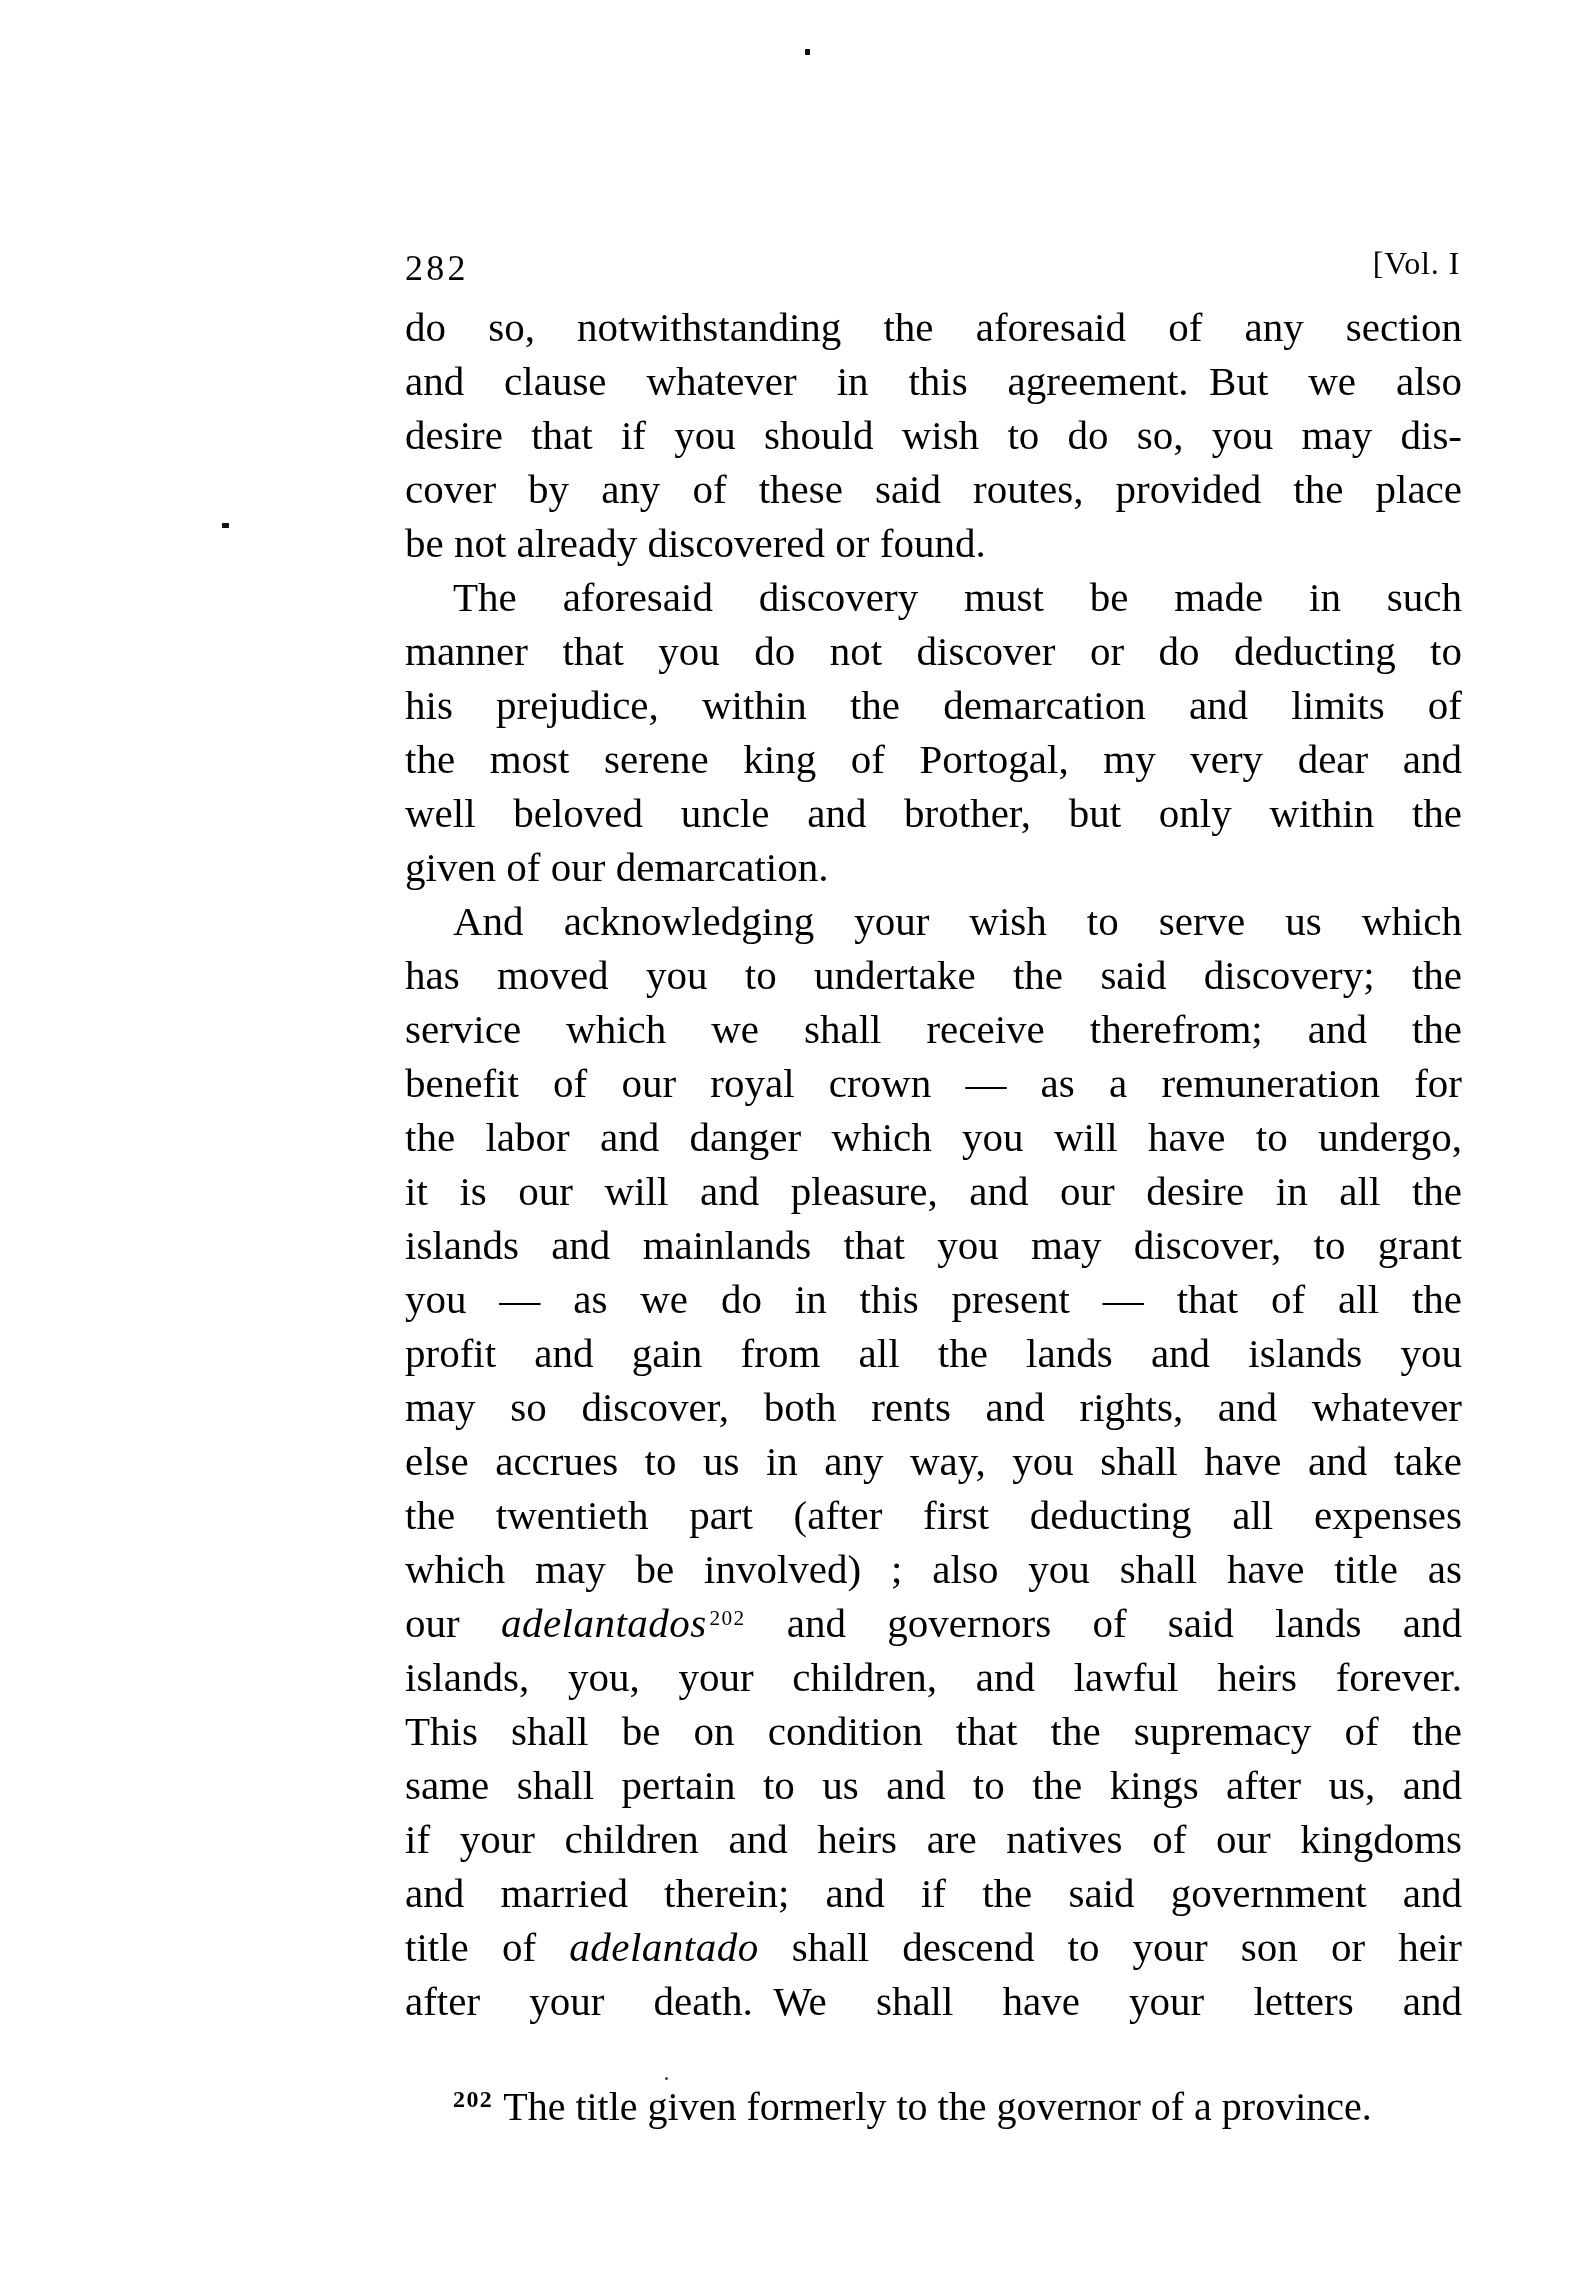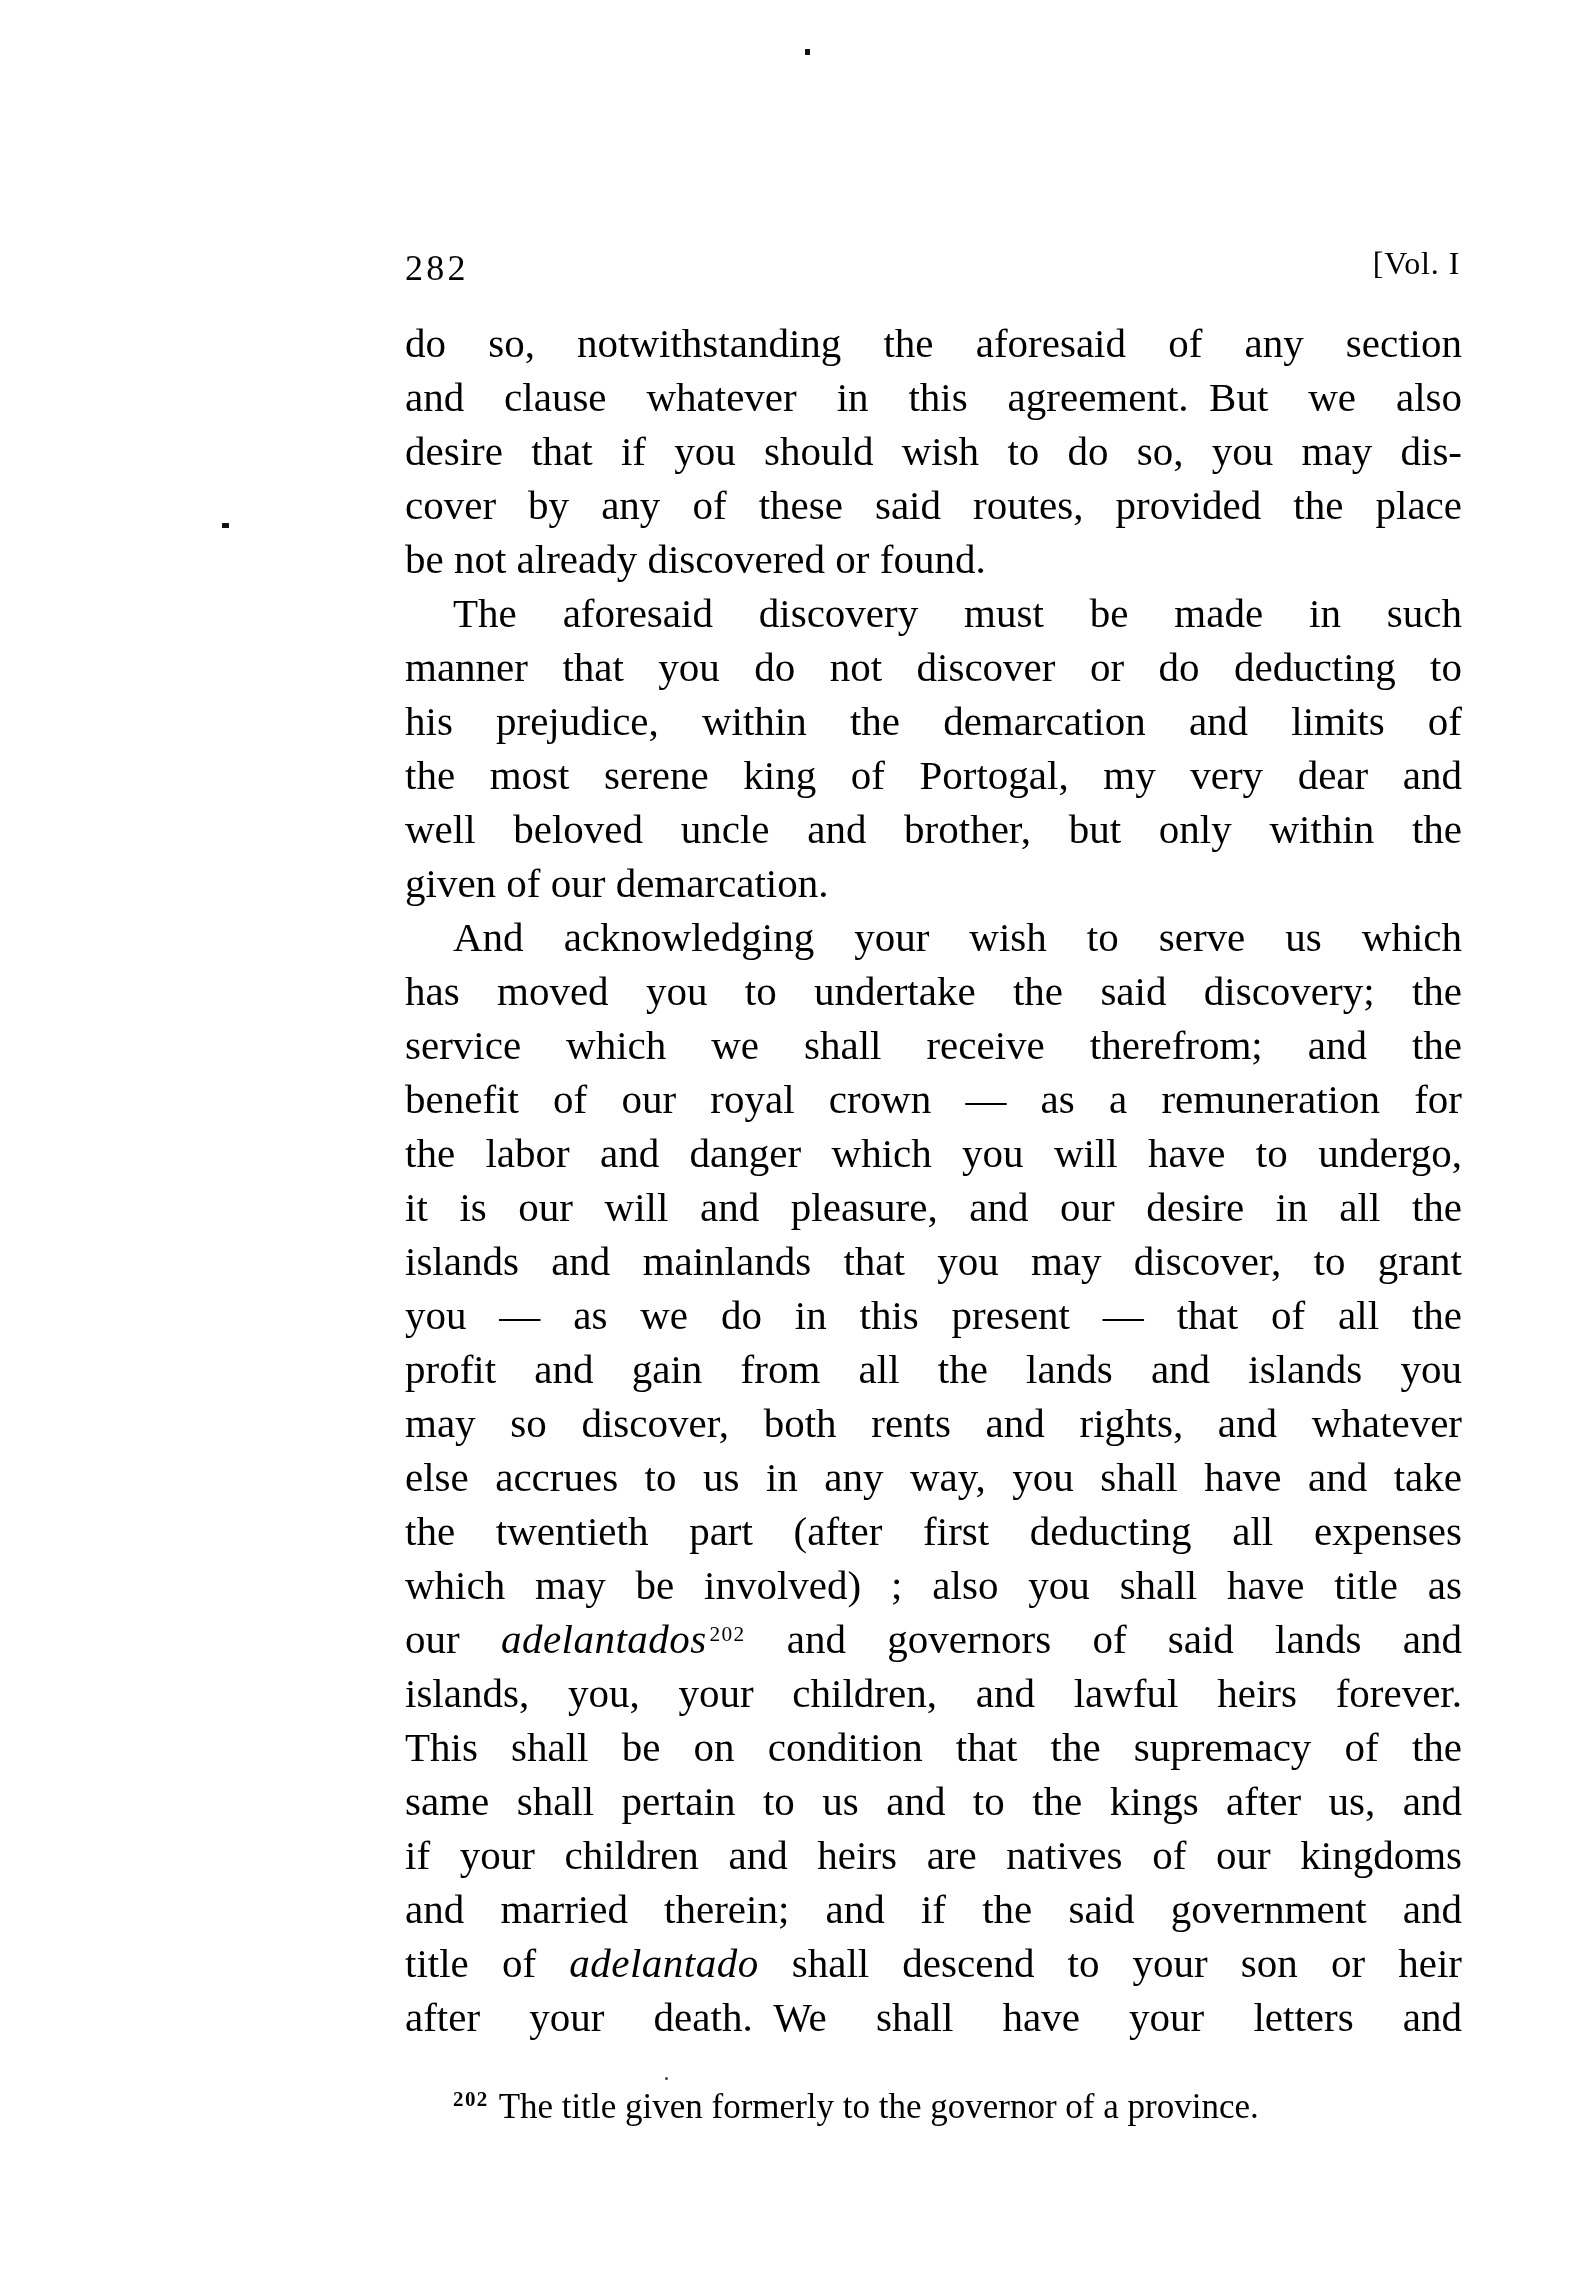--- a/index.html
+++ b/index.html
@@ -53,21 +53,20 @@
   }
 
   
   .bodytext {
     position: absolute;
     left: 405px;
     top: 300px;
     width: 1057px;
     font-size: 41px;
     line-height: 54px;
-    margin-top: 16px;
   }
   .line {
     text-align: justify;
     text-justify: inter-word;
   }
   .line.just { text-align-last: justify; }
   .line.ind  { text-indent: 48px; }
   .line em   { font-style: italic; letter-spacing: 0.5px; }
   sup.ref {
     font-size: 0.52em;
@@ -76,21 +75,21 @@
     margin-left: 0.12em;
     letter-spacing: 1.4px;
   }
 
   
   .footnote {
     position: absolute;
     left: 405px;
     top: 2083px;
     width: 1057px;
-    font-size: 35px;
+    font-size: 40px;
     line-height: 47px;
     text-indent: 48px;
   }
   .fnmark {
     font-size: 0.6em;
     vertical-align: 0.55em;
     line-height: 0;
     letter-spacing: 1.4px;
     margin-right: 10px;
     font-weight: bold;

